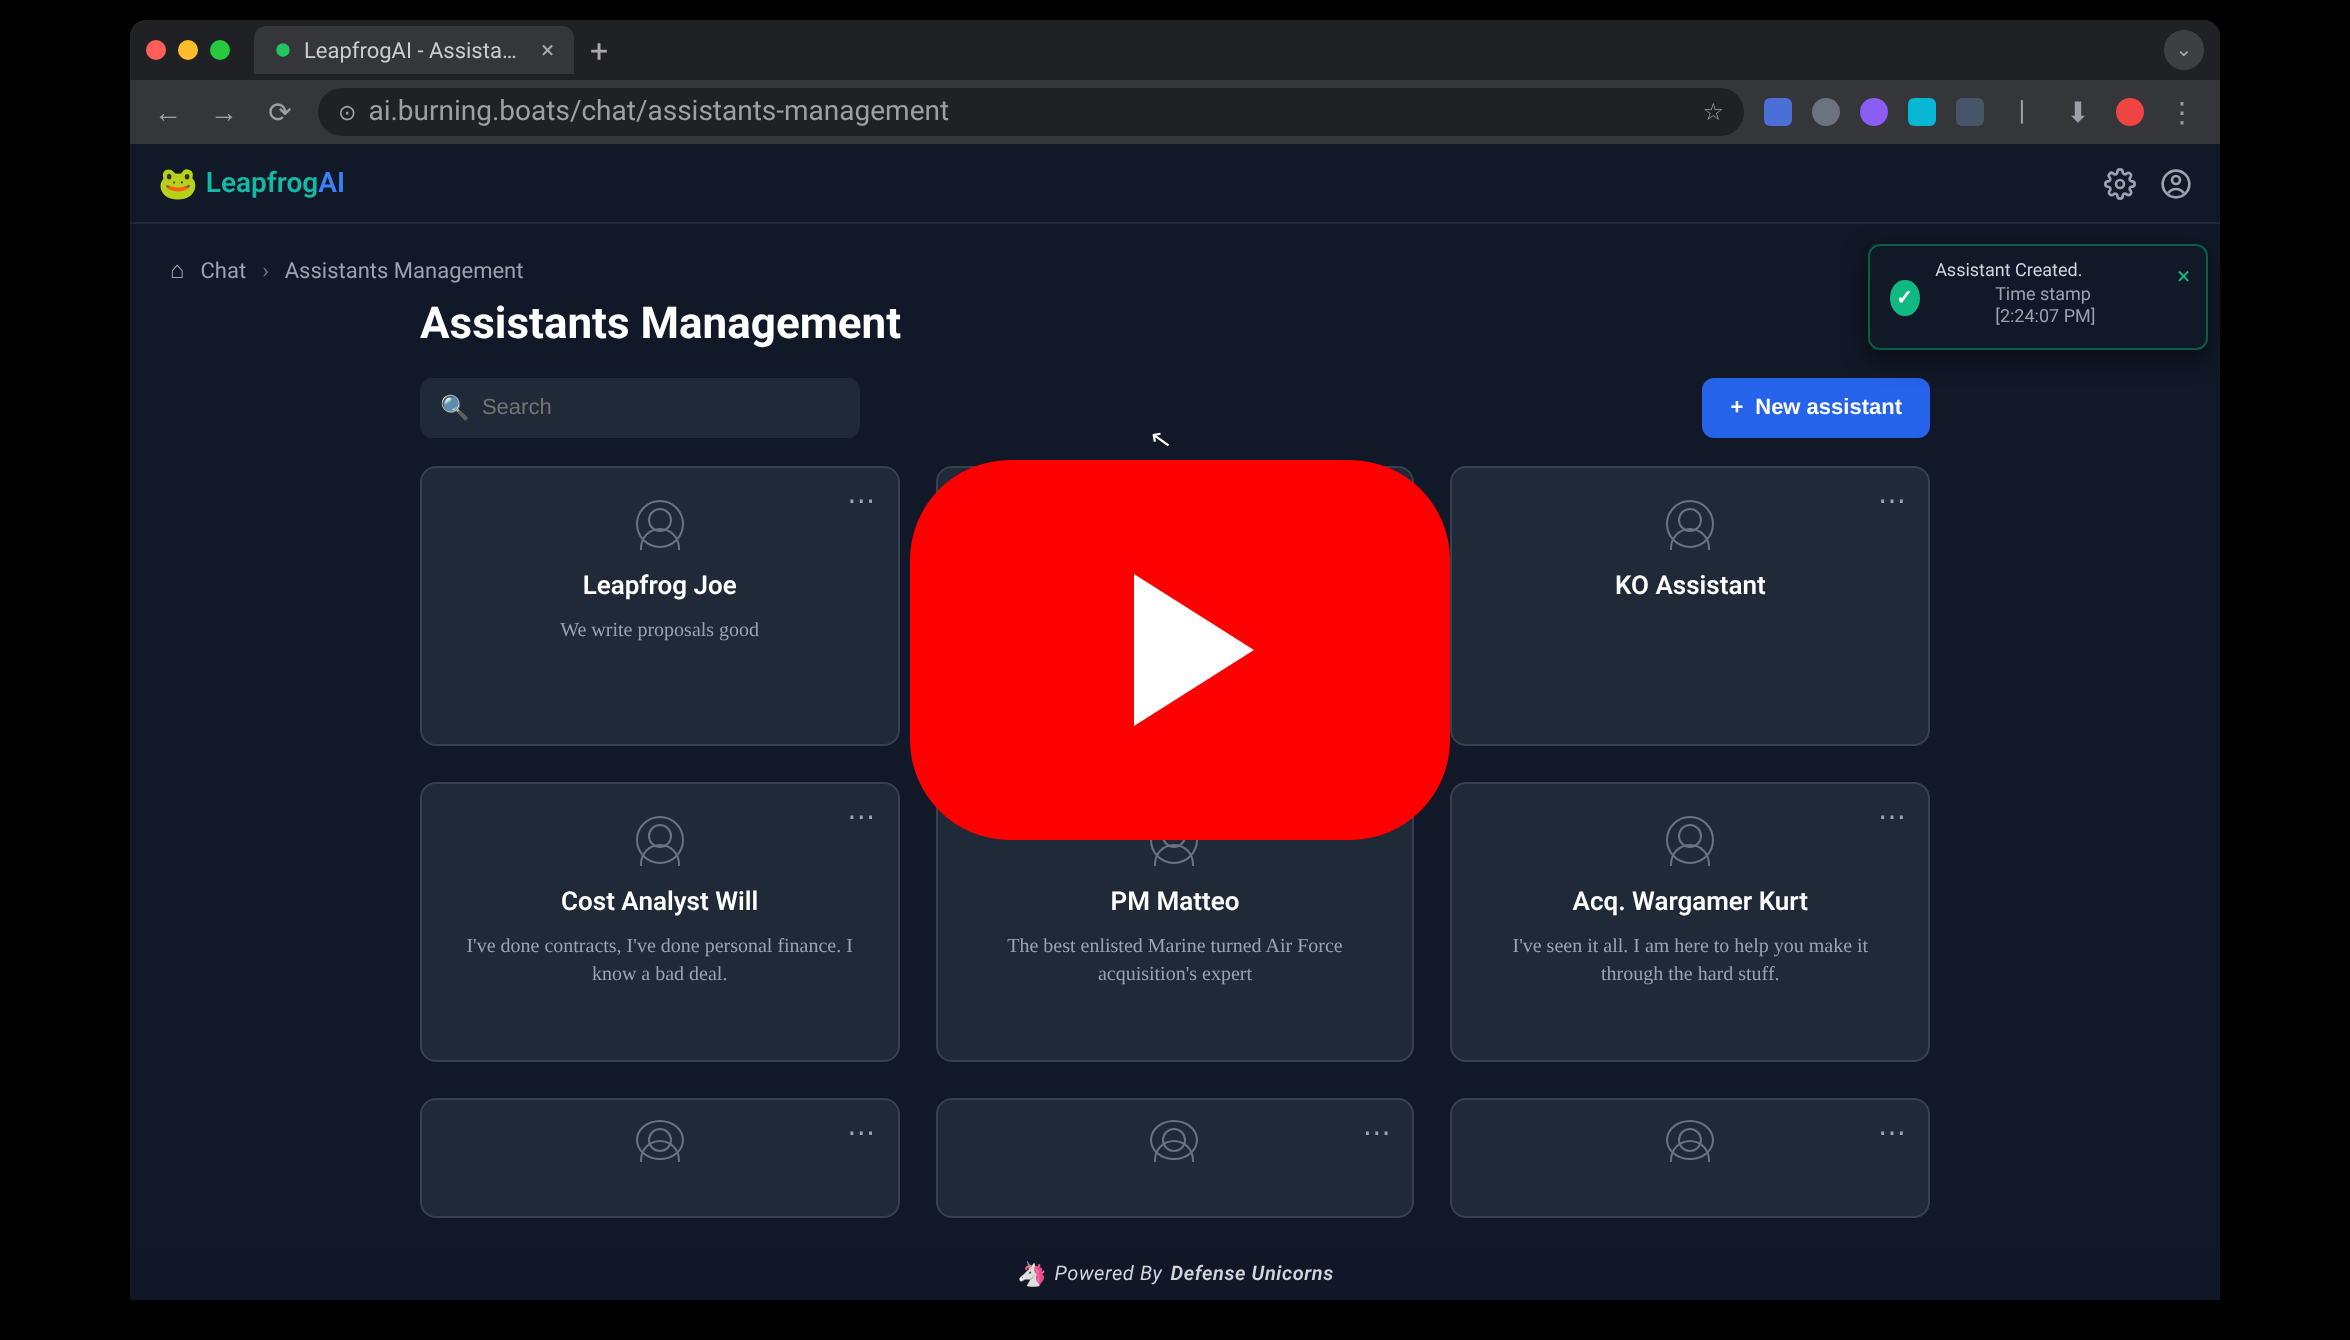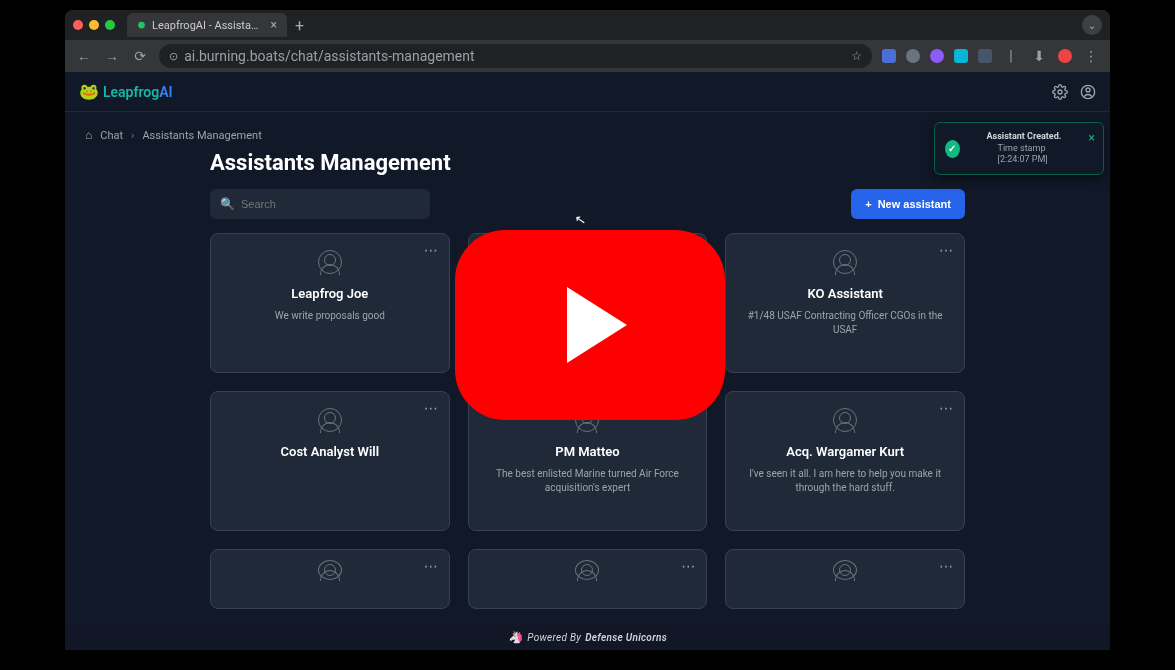--- a/index.html
+++ b/index.html
@@ -201,21 +201,21 @@
     content: "";
     position: absolute;
     width: 18px; height: 10px;
     border: 1.5px solid #6b7280;
     border-bottom: none;
     border-radius: 10px 10px 0 0;
     bottom: -2px; left: 50%;
     transform: translateX(-50%);
   }
   .card-name { font-size: 13px; font-weight: 600; color: #fff; margin-bottom: 8px; }
-  .card-desc { font-size: 10px; color: #9ca3af; line-height: 1.4; padding: 0 6px; }
+  .card-desc { font-size: 10px; color: #9ca3af; line-height: 1.4; padding: 0 6px; font-family: Liberation Serif, serif; }
   
   .toast {
     position: absolute;
     top: 50px;
     right: 6px;
     background: #111827;
     border: 1px solid #065f46;
     border-radius: 6px;
     padding: 8px 30px 8px 10px;
     display: flex;
@@ -224,21 +224,21 @@
     width: 170px;
     box-shadow: 0 4px 12px rgba(0,0,0,.5);
   }
   .toast-check {
     width: 18px; height: 18px; border-radius: 50%;
     background: #10b981;
     display: flex; align-items: center; justify-content: center;
     color: #fff; font-size: 10px; font-weight: bold;
   }
   .toast-body { font-size: 9px; line-height: 1.3; }
-  .toast-title { color: #d1d5db; font-weight: 700; margin-left: 19px; }
+  .toast-title { color: #d1d5db; font-weight: 400; }
   .toast-sub { color: #9ca3af; margin-left: 30px; }
   .toast-close { position: absolute; right: 8px; top: 8px; color: #10b981; font-size: 12px; }
   
   .footer {
     position: absolute;
     bottom: 0; left: 0; right: 0;
     height: 26px;
     background: #111827cc;
     display: flex;
     align-items: center;
@@ -373,26 +373,26 @@
       <div class="card">
         <div class="card-menu">⋯</div>
         <div class="avatar"></div>
         <div class="card-name"></div>
         <div class="card-desc"></div>
       </div>
       <div class="card">
         <div class="card-menu">⋯</div>
         <div class="avatar"></div>
         <div class="card-name">KO Assistant</div>
-        <div class="card-desc">#1/48 USAF Contracting Officer CGOs in the USAF</div>
       </div>
       <div class="card">
         <div class="card-menu">⋯</div>
         <div class="avatar"></div>
         <div class="card-name">Cost Analyst Will</div>
+        <div class="card-desc">I've done contracts, I've done personal finance. I know a bad deal.</div>
       </div>
       <div class="card">
         <div class="card-menu">⋯</div>
         <div class="avatar"></div>
         <div class="card-name">PM Matteo</div>
         <div class="card-desc">The best enlisted Marine turned Air Force acquisition's expert</div>
       </div>
       <div class="card">
         <div class="card-menu">⋯</div>
         <div class="avatar"></div>

